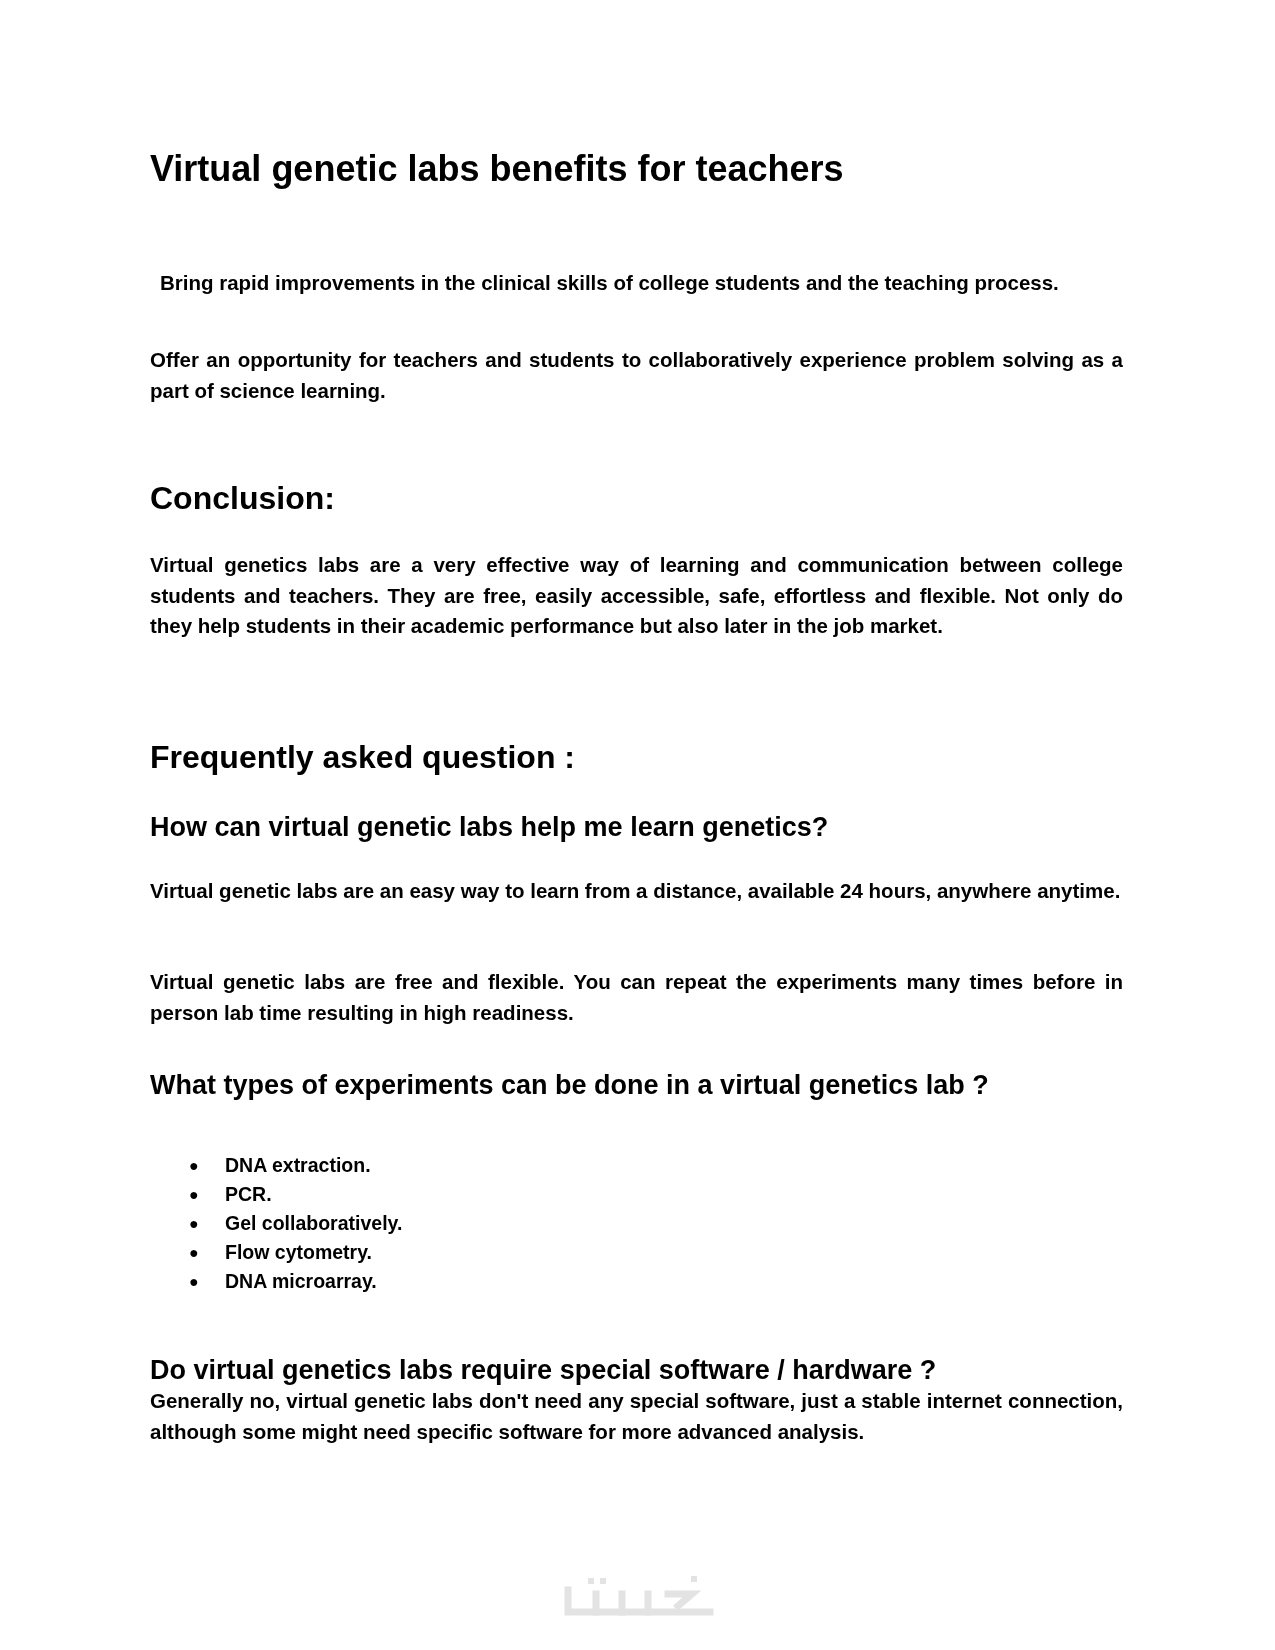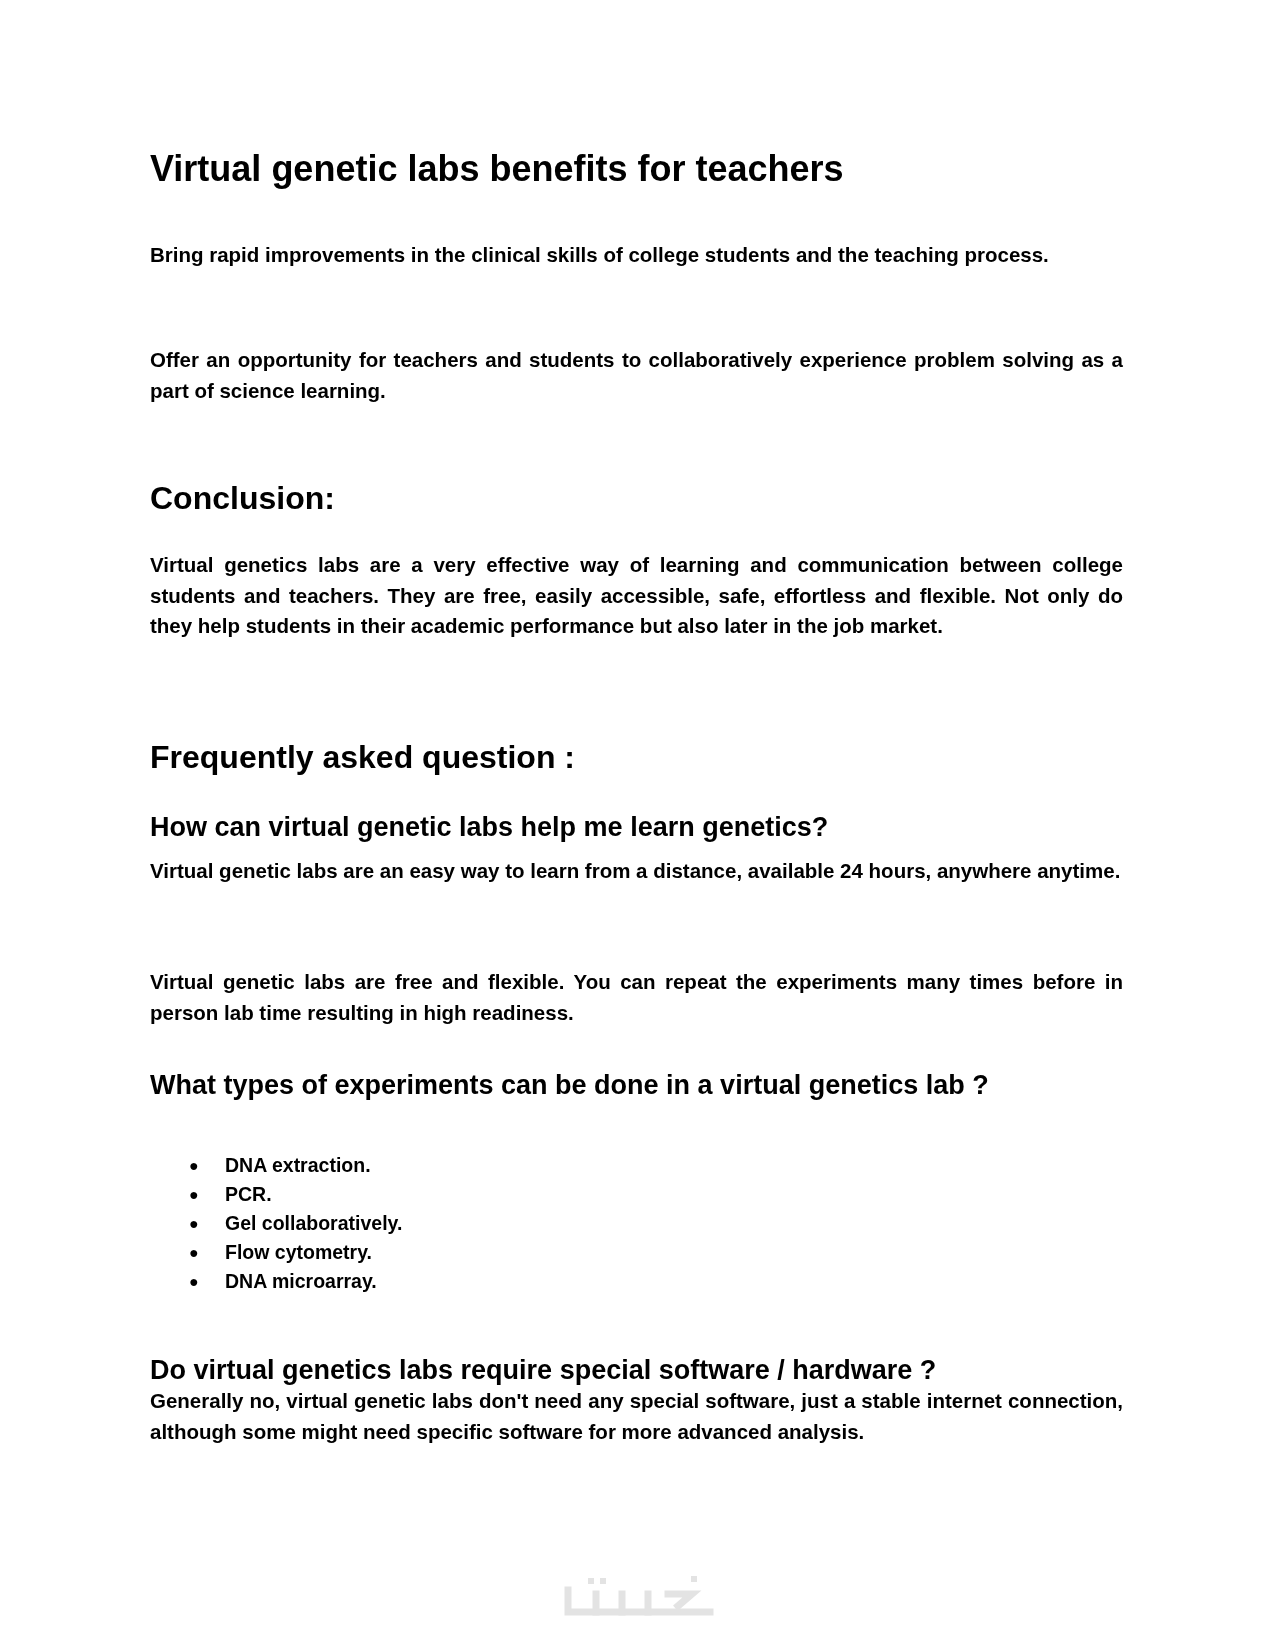--- a/index.html
+++ b/index.html
@@ -16,30 +16,30 @@
   ul.list li { font-size: 19.5px; font-weight: bold; line-height: 29px; position: relative; padding-left: 75px; }
   ul.list li .bullet { position: absolute; left: 39px; top: 0; font-size: 16px; }
   .watermark { position: absolute; left: 560px; top: 1572px; width: 160px; height: 50px; }
 </style>
 </head>
 <body>
 
 <div class="page">
   <h1 class="abs h-title" style="top:150px;">Virtual genetic labs benefits for teachers</h1>
 
-  <p class="abs body" style="top:240px;">Bring rapid improvements in the clinical skills of college students and the teaching process.</p>
+  <p class="abs body" style="top:268px;margin-left:10px;">Bring rapid improvements in the clinical skills of college students and the teaching process.</p>
   <p class="abs body" style="top:345px;">Offer an opportunity for teachers and students to collaboratively experience problem solving as a part of science learning.</p>
 
   <h1 class="abs h-section" style="top:479px;">Conclusion:</h1>
   <p class="abs body" style="top:550px;">Virtual genetics labs are a very effective way of learning and communication between college students and teachers. They are free, easily accessible, safe, effortless and flexible. Not only do they help students in their academic performance but also later in the job market.</p>
 
   <h1 class="abs h-section" style="top:738px;">Frequently asked question :</h1>
 
   <h2 class="abs h-q" style="top:811px;">How can virtual genetic labs help me learn genetics?</h2>
-  <p class="abs body" style="top:856px;">Virtual genetic labs are an easy way to learn from a distance, available 24 hours, anywhere anytime.</p>
+  <p class="abs body" style="top:876px;">Virtual genetic labs are an easy way to learn from a distance, available 24 hours, anywhere anytime.</p>
   <p class="abs body" style="top:967px;">Virtual genetic labs are free and flexible. You can repeat the experiments many times before in person lab time resulting in high readiness.</p>
 
   <h2 class="abs h-q" style="top:1069px;">What types of experiments can be done in a virtual genetics lab ?</h2>
   <ul class="abs list" style="top:1151px;">
     <li><span class="bullet">●</span><span>DNA extraction.</span></li>
     <li><span class="bullet">●</span><span>PCR.</span></li>
     <li><span class="bullet">●</span><span>Gel collaboratively.</span></li>
     <li><span class="bullet">●</span><span>Flow cytometry.</span></li>
     <li><span class="bullet">●</span><span>DNA microarray.</span></li>
   </ul>

